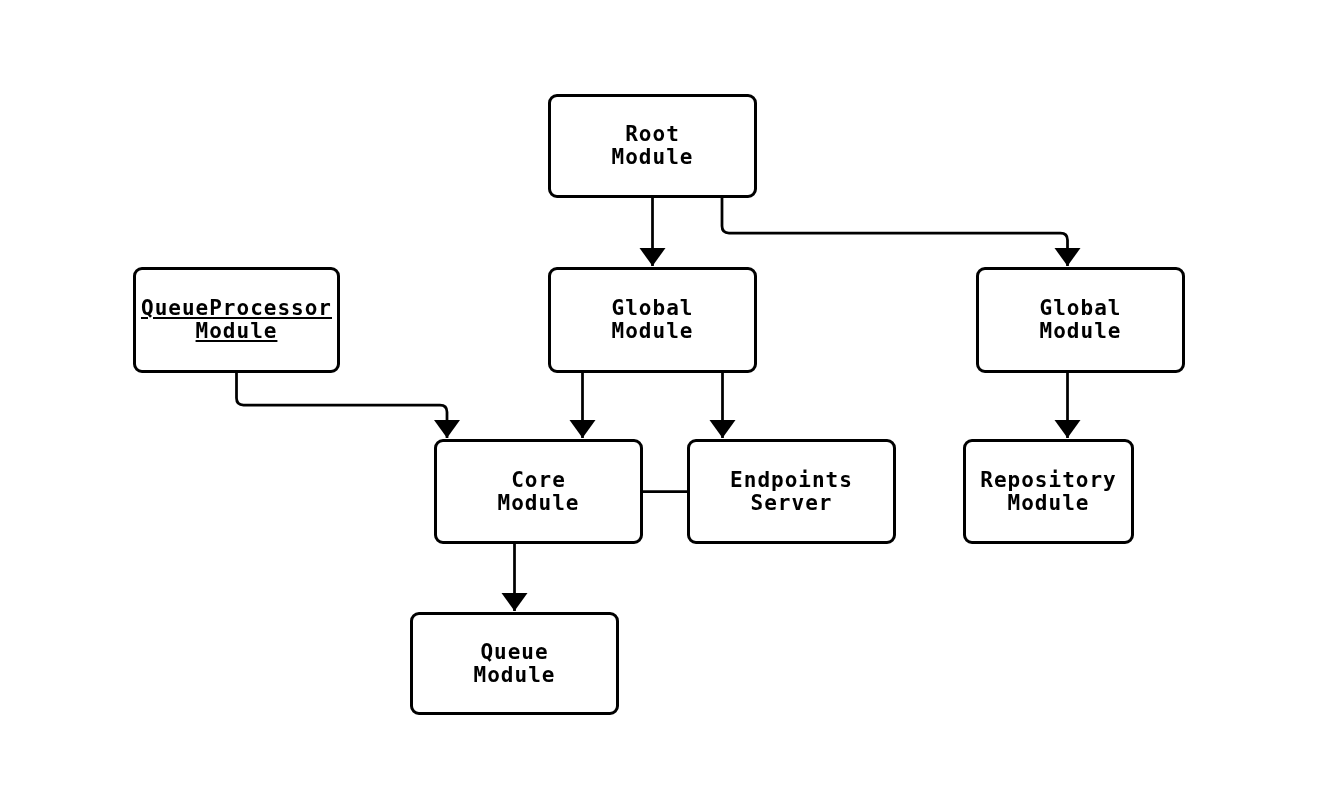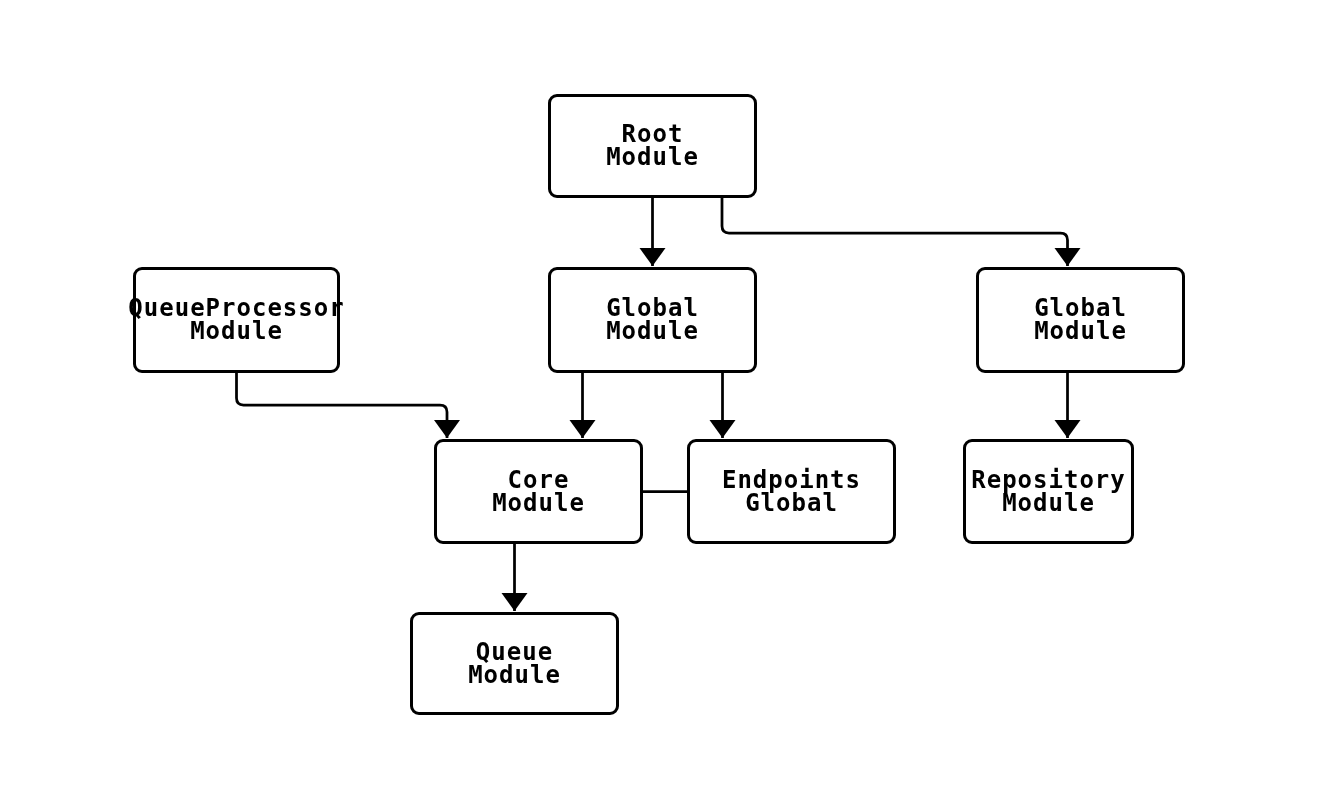--- a/index.html
+++ b/index.html
@@ -33,29 +33,29 @@
   .node {
     position: absolute;
     background: var(--node-fill);
     border: 3px solid var(--node-border);
     border-radius: 9px;
     display: flex;
     align-items: center;
     justify-content: center;
     text-align: center;
     font-weight: bold;
-    font-size: 24px;
+    font-size: 21px;
     line-height: 23px;
     letter-spacing: 1px;
     color: var(--text-color);
     white-space: pre-line;
   }
   
   #n-root          { left: 548px;  top: 94px;  width: 209px; height: 104px; }
-  #n-queueprocessor{ left: 133px;  top: 267px; width: 207px; height: 106px; }
+  #n-queueprocessor{ left: 133px;  top: 267px; width: 207px; height: 106px; text-decoration: underline; }
   #n-server        { left: 548px;  top: 267px; width: 209px; height: 106px; }
   #n-global        { left: 963px;  top: 267px; width: 209px; height: 106px; margin-left: 13px; }
   #n-core          { left: 410px;  top: 439px; width: 209px; height: 105px; margin-left: 24px; }
   #n-endpoints     { left: 687px;  top: 439px; width: 209px; height: 105px; }
   #n-repository    { left: 963px;  top: 439px; width: 171px; height: 105px; }
   #n-queue         { left: 410px;  top: 612px; width: 209px; height: 103px; }
 </style>
 </head>
 <body>
 
@@ -82,19 +82,19 @@
 Module</div>
   <div class="node" id="n-queueprocessor">QueueProcessor
 Module</div>
   <div class="node" id="n-server">Global
 Module</div>
   <div class="node" id="n-global">Global
 Module</div>
   <div class="node" id="n-core">Core
 Module</div>
   <div class="node" id="n-endpoints">Endpoints
-Global</div>
+Server</div>
   <div class="node" id="n-repository">Repository
 Module</div>
   <div class="node" id="n-queue">Queue
 Module</div>
 
 </div>
 
 </body></html>

